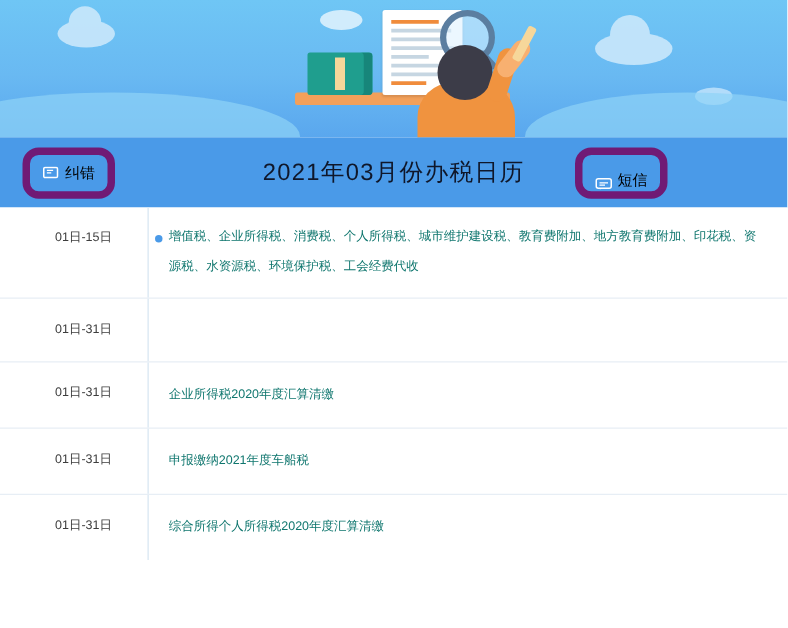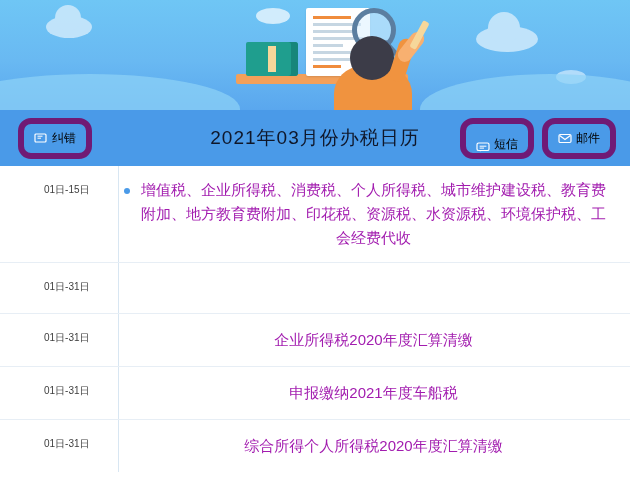--- a/index.html
+++ b/index.html
@@ -248,24 +248,23 @@
   .bullet {
     position: absolute;
     left: 5px;
     top: 22px;
     width: 6px;
     height: 6px;
     border-radius: 50%;
     background: #4a9ae8;
   }
   .item-text {
-    color: #a21caf;
-    font-size: 15px;
+    color: #0f766e;
+    font-size: 10px;
     line-height: 24px;
-    text-align: center;
   }
   .row.first .row-items { padding-top: 12px; padding-bottom: 12px;}
   
   .bottom-scroll {
     position: absolute;
     left: 0; bottom: 0;
     width: 630px;
     height: 6px;
     background: #ffffff;
   }
@@ -321,29 +320,20 @@
       <span class="ico ico-sms">
         <svg width="14" height="11" viewBox="0 0 14 11">
           <rect x="1" y="1" width="12" height="7.5" rx="1.6" fill="none" stroke="#ffffff" stroke-width="1.2"></rect>
           <path d="M4 9.6 l1.6 -1.2 h-2 z" fill="#ffffff"></path>
           <path d="M3.6 4.2 h6.8 M3.6 6.1 h4.4" stroke="#ffffff" stroke-width="1"></path>
         </svg>
       </span>
       <span>短信</span>
     </div>
 
-    <div class="btn btn-mail">
-      <span class="ico ico-mail">
-        <svg width="14" height="11" viewBox="0 0 14 11">
-          <rect x="1" y="1.5" width="12" height="8" rx="1.2" fill="none" stroke="#ffffff" stroke-width="1.2"></rect>
-          <path d="M1.6 2.4 L7 6.4 L12.4 2.4" fill="none" stroke="#ffffff" stroke-width="1.2"></path>
-        </svg>
-      </span>
-      <span>邮件</span>
-    </div>
   </div>
 
   <div class="list">
 
     <div class="row first">
       <div class="row-date">01日-15日</div>
       <div class="row-sep"></div>
       <div class="row-items">
         <span class="bullet"></span>
         <div class="item-text">增值税、企业所得税、消费税、个人所得税、城市维护建设税、教育费附加、地方教育费附加、印花税、资源税、水资源税、环境保护税、工会经费代收</div>

